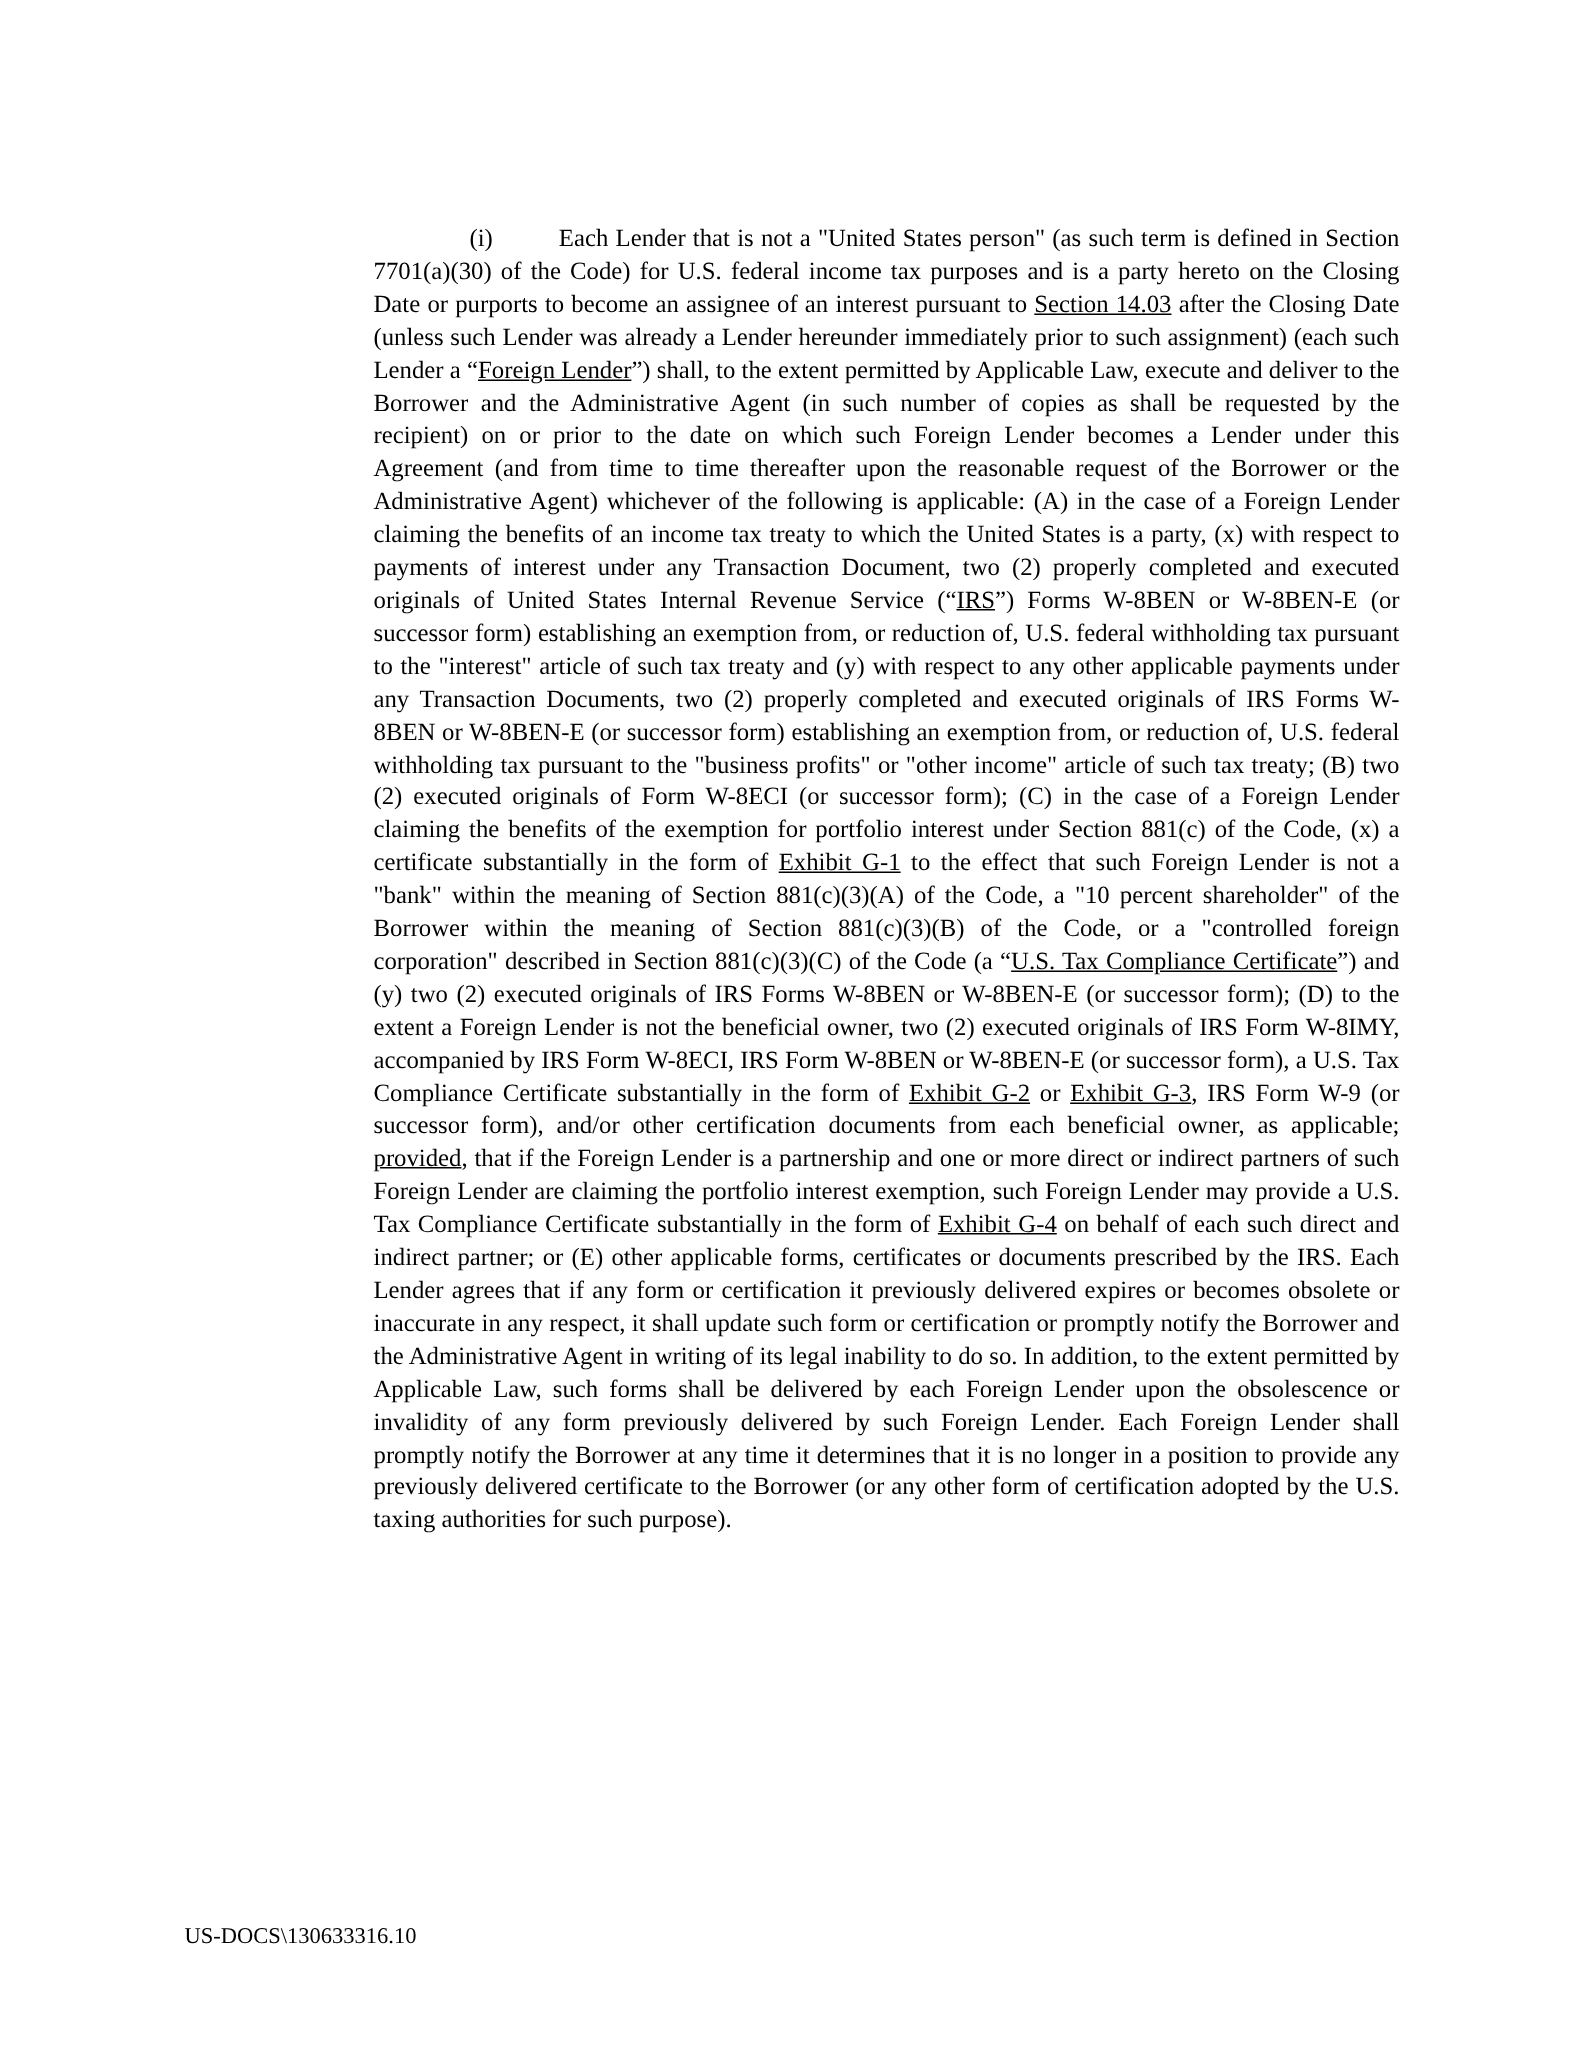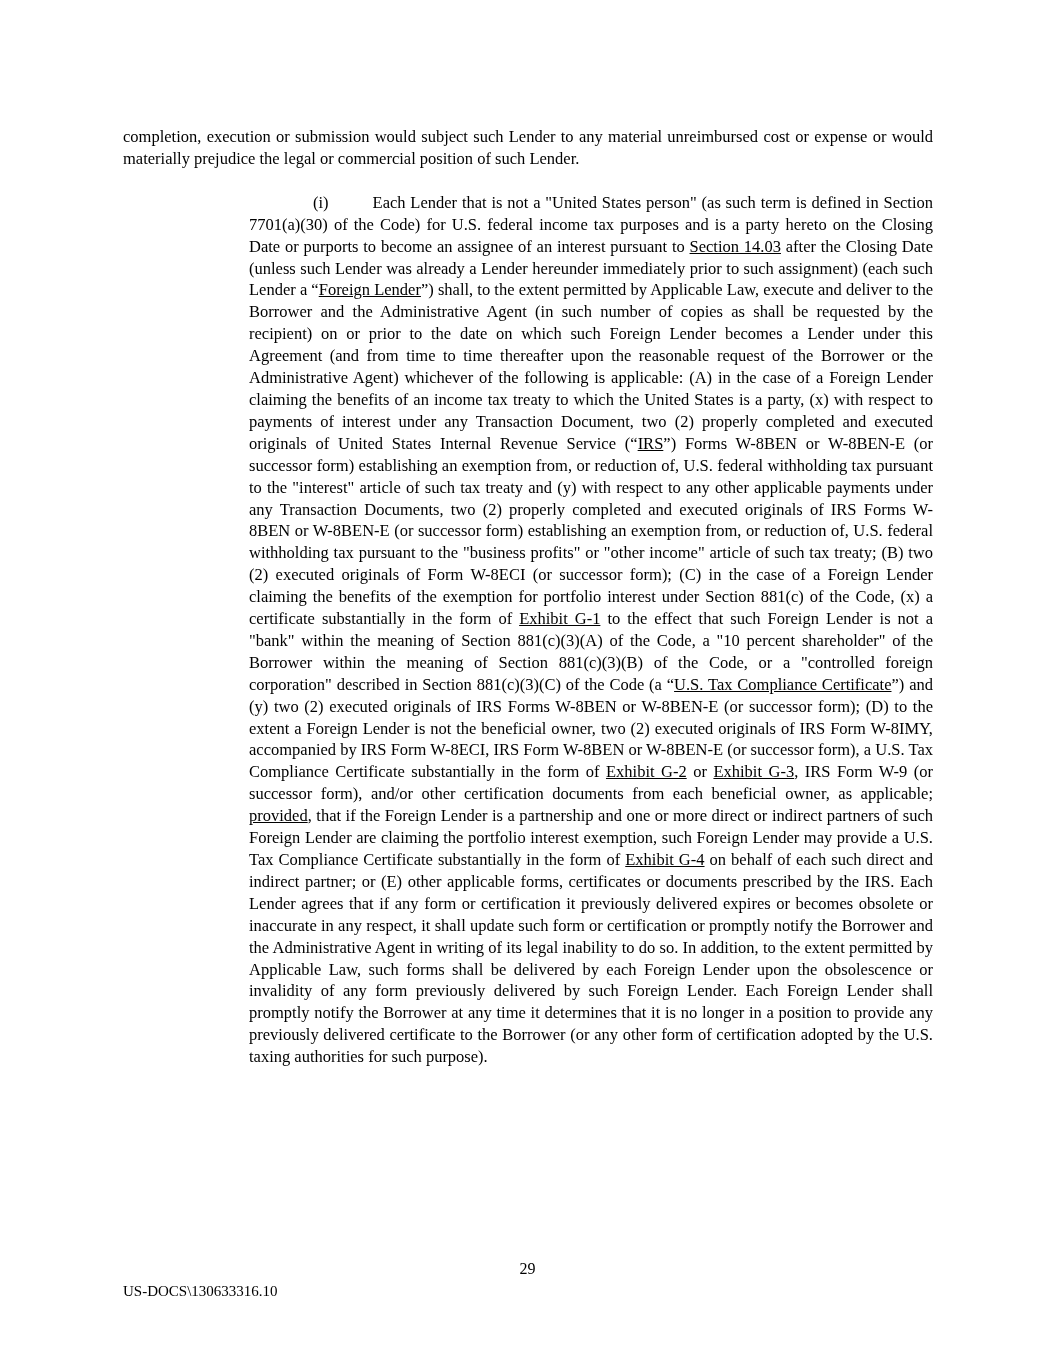--- a/index.html
+++ b/index.html
@@ -50,18 +50,16 @@
     left: 123px;
     bottom: 62px;
     font-size: 15px;
   }
 </style>
 </head>
 <body>
 
 <div class="page">
   <div class="content">
-    <p class="para">completion, execution or submission would subject such Lender to any material unreimbursed cost or expense or would materially prejudice the legal or commercial position of such Lender.</p>
     <p class="clause"><span class="clause-label">(i)</span><span><span>Each Lender that is not a "United States person" (as such term is defined in Section 7701(a)(30) of the Code) for U.S. federal income tax purposes and is a party hereto on the Closing Date or purports to become an assignee of an interest pursuant to </span><span class="u">Section 14.03</span><span> after the Closing Date (unless such Lender was already a Lender hereunder immediately prior to such assignment) (each such Lender a “</span><span class="u">Foreign Lender</span><span>”) shall, to the extent permitted by Applicable Law, execute and deliver to the Borrower and the Administrative Agent (in such number of copies as shall be requested by the recipient) on or prior to the date on which such Foreign Lender becomes a Lender under this Agreement (and from time to time thereafter upon the reasonable request of the Borrower or the Administrative Agent) whichever of the following is applicable: (A) in the case of a Foreign Lender claiming the benefits of an income tax treaty to which the United States is a party, (x) with respect to payments of interest under any Transaction Document, two (2) properly completed and executed originals of United States Internal Revenue Service (“</span><span class="u">IRS</span><span>”) Forms W-8BEN or W-8BEN-E (or successor form) establishing an exemption from, or reduction of, U.S. federal withholding tax pursuant to the "interest" article of such tax treaty and (y) with respect to any other applicable payments under any Transaction Documents, two (2) properly completed and executed originals of IRS Forms W-8BEN or W-8BEN-E (or successor form) establishing an exemption from, or reduction of, U.S. federal withholding tax pursuant to the "business profits" or "other income" article of such tax treaty; (B) two (2) executed originals of Form W-8ECI (or successor form); (C) in the case of a Foreign Lender claiming the benefits of the exemption for portfolio interest under Section 881(c) of the Code, (x) a certificate substantially in the form of </span><span class="u">Exhibit G-1</span><span> to the effect that such Foreign Lender is not a "bank" within the meaning of Section 881(c)(3)(A) of the Code, a "10 percent shareholder" of the Borrower within the meaning of Section 881(c)(3)(B) of the Code, or a "controlled foreign corporation" described in Section 881(c)(3)(C) of the Code (a “</span><span class="u">U.S. Tax Compliance Certificate</span><span>”) and (y) two (2) executed originals of IRS Forms W-8BEN or W-8BEN-E (or successor form); (D) to the extent a Foreign Lender is not the beneficial owner, two (2) executed originals of IRS Form W-8IMY, accompanied by IRS Form W-8ECI, IRS Form W-8BEN or W-8BEN-E (or successor form), a U.S. Tax Compliance Certificate substantially in the form of </span><span class="u">Exhibit G-2</span><span> or </span><span class="u">Exhibit G-3</span><span>, IRS Form W-9 (or successor form), and/or other certification documents from each beneficial owner, as applicable; </span><span class="u">provided</span><span>, that if the Foreign Lender is a partnership and one or more direct or indirect partners of such Foreign Lender are claiming the portfolio interest exemption, such Foreign Lender may provide a U.S. Tax Compliance Certificate substantially in the form of </span><span class="u">Exhibit G-4</span><span> on behalf of each such direct and indirect partner; or (E) other applicable forms, certificates or documents prescribed by the IRS.  Each Lender agrees that if any form or certification it previously delivered expires or becomes obsolete or inaccurate in any respect, it shall update such form or certification or promptly notify the Borrower and the Administrative Agent in writing of its legal inability to do so.  In addition, to the extent permitted by Applicable Law, such forms shall be delivered by each Foreign Lender upon the obsolescence or invalidity of any form previously delivered by such Foreign Lender.  Each Foreign Lender shall promptly notify the Borrower at any time it determines that it is no longer in a position to provide any previously delivered certificate to the Borrower (or any other form of certification adopted by the U.S. taxing authorities for such purpose).</span></span></p>
   </div>
-  <div class="footer-page-num">29</div>
   <div class="footer-doc-id">US-DOCS\130633316.10</div>
 </div>
 
 </body></html>

